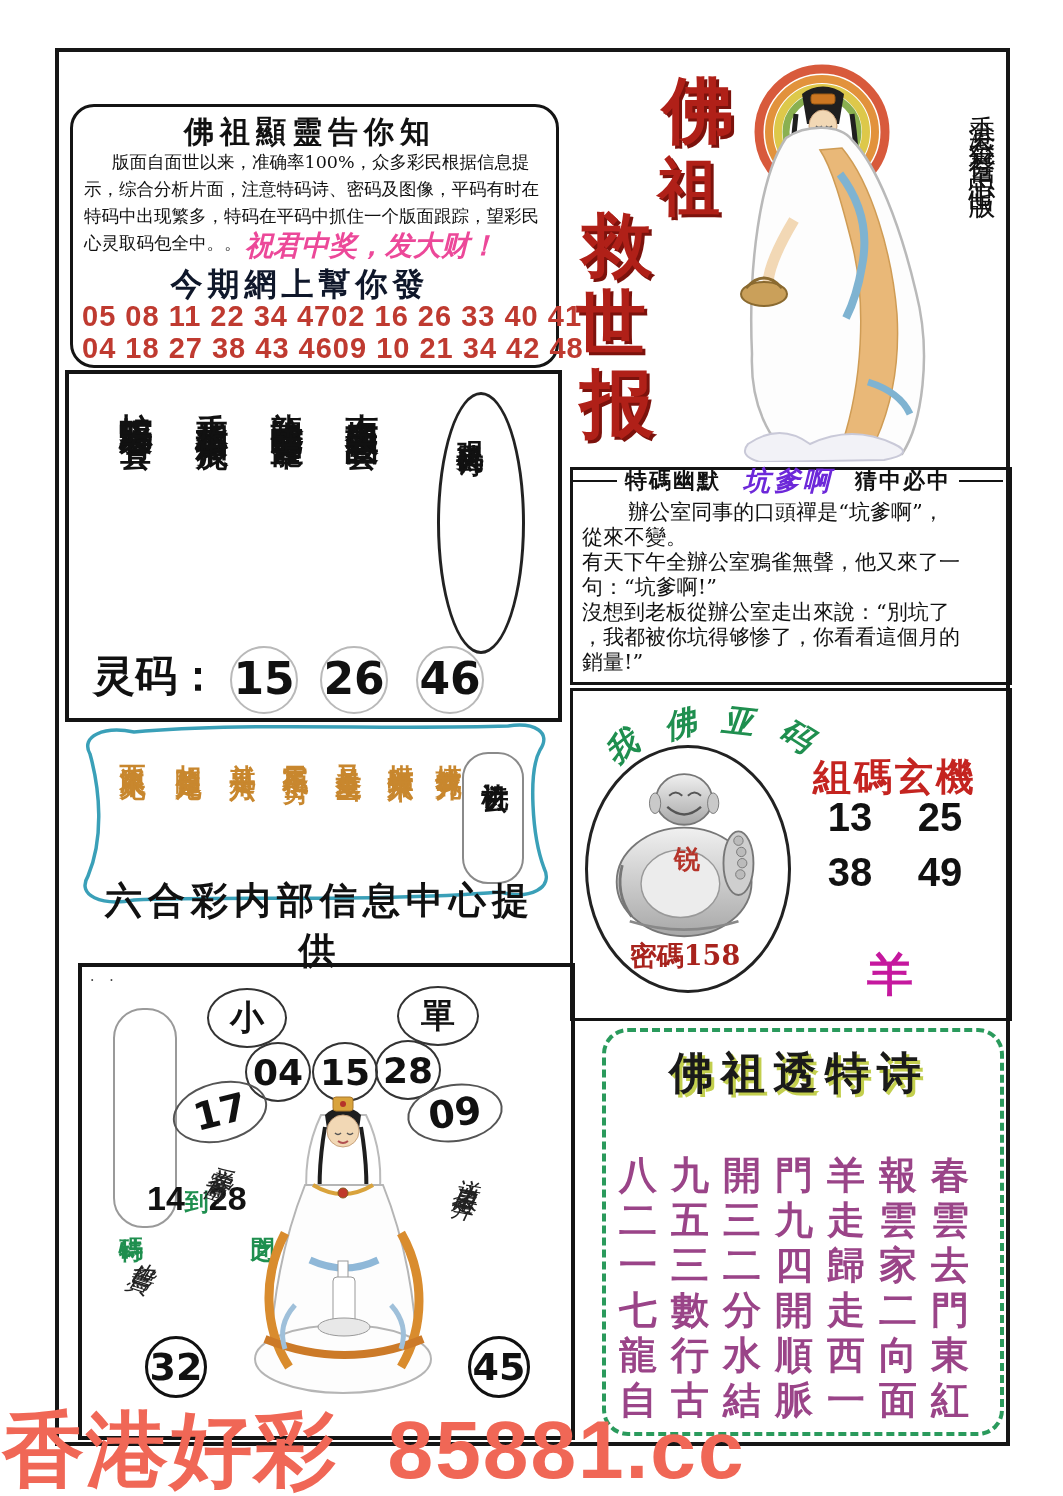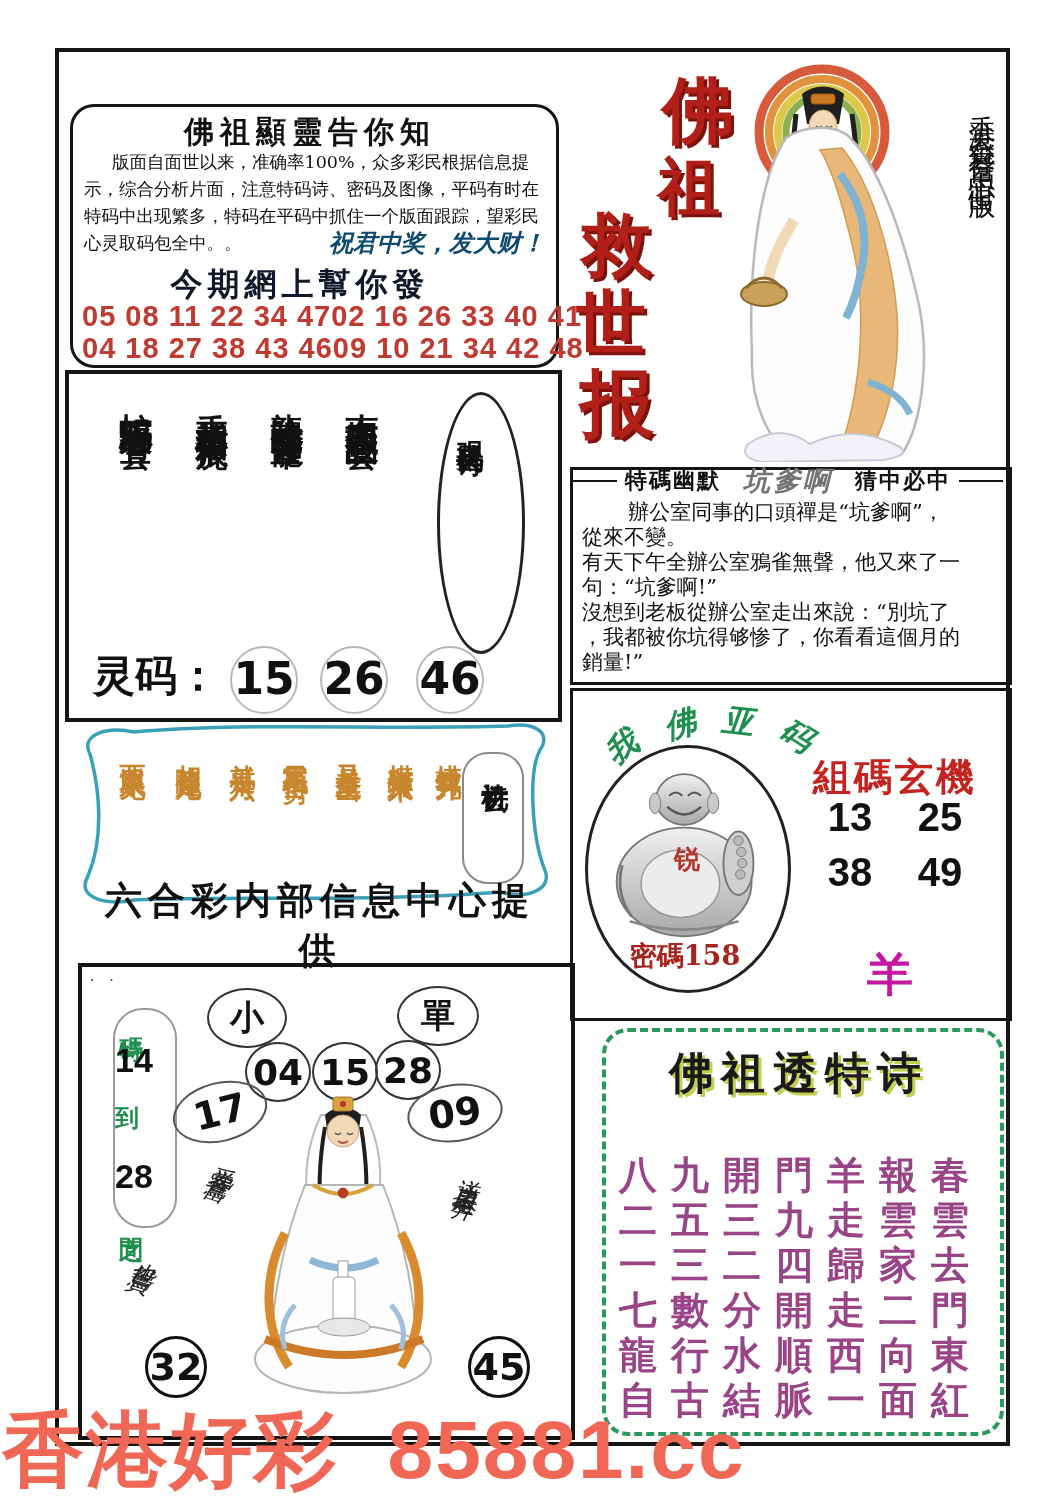--- a/index.html
+++ b/index.html
@@ -6,58 +6,58 @@
   #page{position:relative;width:1063px;height:1496px;background:#ffffff;overflow:hidden;
         font-family:"DejaVu Serif", serif;color:#111;}
   .abs{position:absolute;}
   .frame{border:4px solid #161616;}
   .vtext{writing-mode:vertical-rl;text-orientation:upright;}
   .center{text-align:center;}
   
   .notice-box{border:3.5px solid #141414;border-radius:24px;}
   .b1-title{font-size:30px;font-weight:bold;letter-spacing:6px;}
   .b1-body{font-size:17.5px;line-height:1.55;text-indent:1.6em;}
-  .b1-wish{font-size:24px;font-weight:bold;font-style:italic;color:#0c4a6e;text-align:right;}
+  .b1-wish{font-size:28px;font-weight:bold;font-style:italic;color:#ec4899;}
   .b1-slogan{font-size:32px;font-weight:bold;color:#0f172a;letter-spacing:5px;}
   .num-row{display:flex;justify-content:space-between;font-size:29px;font-weight:bold;
            color:#bf3a30;font-family:"Liberation Sans",sans-serif;letter-spacing:1px;white-space:pre;}
   
   .lingma-box{border:4px solid #141414;}
   .vcol{writing-mode:vertical-rl;text-orientation:upright;font-size:33px;font-weight:bold;
         letter-spacing:4px;line-height:1;}
   .oval-frame{border:3px solid #222;border-radius:50%;}
   .oval-text{font-size:27px;font-weight:bold;letter-spacing:2px;}
   .lm-label{font-size:42px;font-weight:bold;}
   .num-circle{width:64px;height:64px;border:2px solid #b9b9b9;border-radius:50%;
               font-size:44px;font-weight:bold;line-height:62px;text-align:center;
               font-family:"DejaVu Sans",sans-serif;}
   
   .xcol{writing-mode:vertical-rl;text-orientation:upright;font-size:26px;font-weight:bold;
         color:#c8872e;letter-spacing:3px;line-height:1;}
   .x-label{border:2px solid #8a8a8a;border-radius:26px;}
   .provider{font-size:37px;font-weight:bold;letter-spacing:6px;}
   
   .tema-box{border:4px solid #141414;}
-  .pill{border:2.5px solid #9a9a9a;border-radius:30px;display:flex;flex-direction:column;
-        align-items:flex-start;justify-content:space-between;padding:8px 0;}
+  .pill{border:2.5px solid #9a9a9a;border-radius:30px;display:flex;flex-direction:row;
+        align-items:flex-end;justify-content:space-between;padding:8px 0;}
   .pill .g{color:#1f8f4f;font-size:24px;font-weight:bold;}
   .pill .k{color:#111;font-size:34px;font-weight:bold;font-family:"Liberation Sans",sans-serif;}
   .ring{border:2.5px solid #333;border-radius:50%;display:flex;align-items:center;
         justify-content:center;font-weight:bold;background:transparent;}
   .script{writing-mode:vertical-rl;text-orientation:upright;font-size:24px;color:#222;
           letter-spacing:4px;font-style:italic;}
   .speck{font-size:14px;color:#444;letter-spacing:6px;}
   
   .mast-char{color:#b02018;font-weight:bold;text-shadow:3px 3px 0 #7c120c;line-height:1;}
   .publisher{font-size:27px;letter-spacing:7px;}
   .humor-box,.zuma-box{border:3px solid #141414;}
   .h-header{display:flex;align-items:center;}
   .h-line{flex:1;border-top:2.5px solid #141414;}
   .h-left,.h-right{font-size:22px;font-weight:bold;letter-spacing:2px;margin:0 8px;}
-  .h-mid{font-size:27px;font-weight:bold;font-style:italic;color:#737373;margin:0 14px;letter-spacing:3px;}
+  .h-mid{font-size:27px;font-weight:bold;font-style:italic;color:#6d28d9;margin:0 14px;letter-spacing:3px;}
   .h-lines{font-size:21px;line-height:25px;}
   .h-lines .ind{text-indent:2.2em;}
   .z-arc{position:absolute;font-size:32px;font-weight:bold;font-style:italic;color:#1f8f4f;}
   .z-title{font-size:38px;font-weight:bold;color:#c42420;letter-spacing:3px;}
   .z-row{display:flex;justify-content:space-around;font-size:40px;font-weight:bold;
          font-family:"Liberation Sans",sans-serif;}
   .z-kill{font-size:36px;font-weight:bold;color:#e09a35;letter-spacing:7px;}
   .z-zodiac{font-size:46px;font-weight:bold;color:#c5189e;}
   .z-secret{font-size:27px;font-weight:bold;color:#a8231d;}
   .statue-char{font-size:26px;font-weight:bold;color:#b5342a;}

